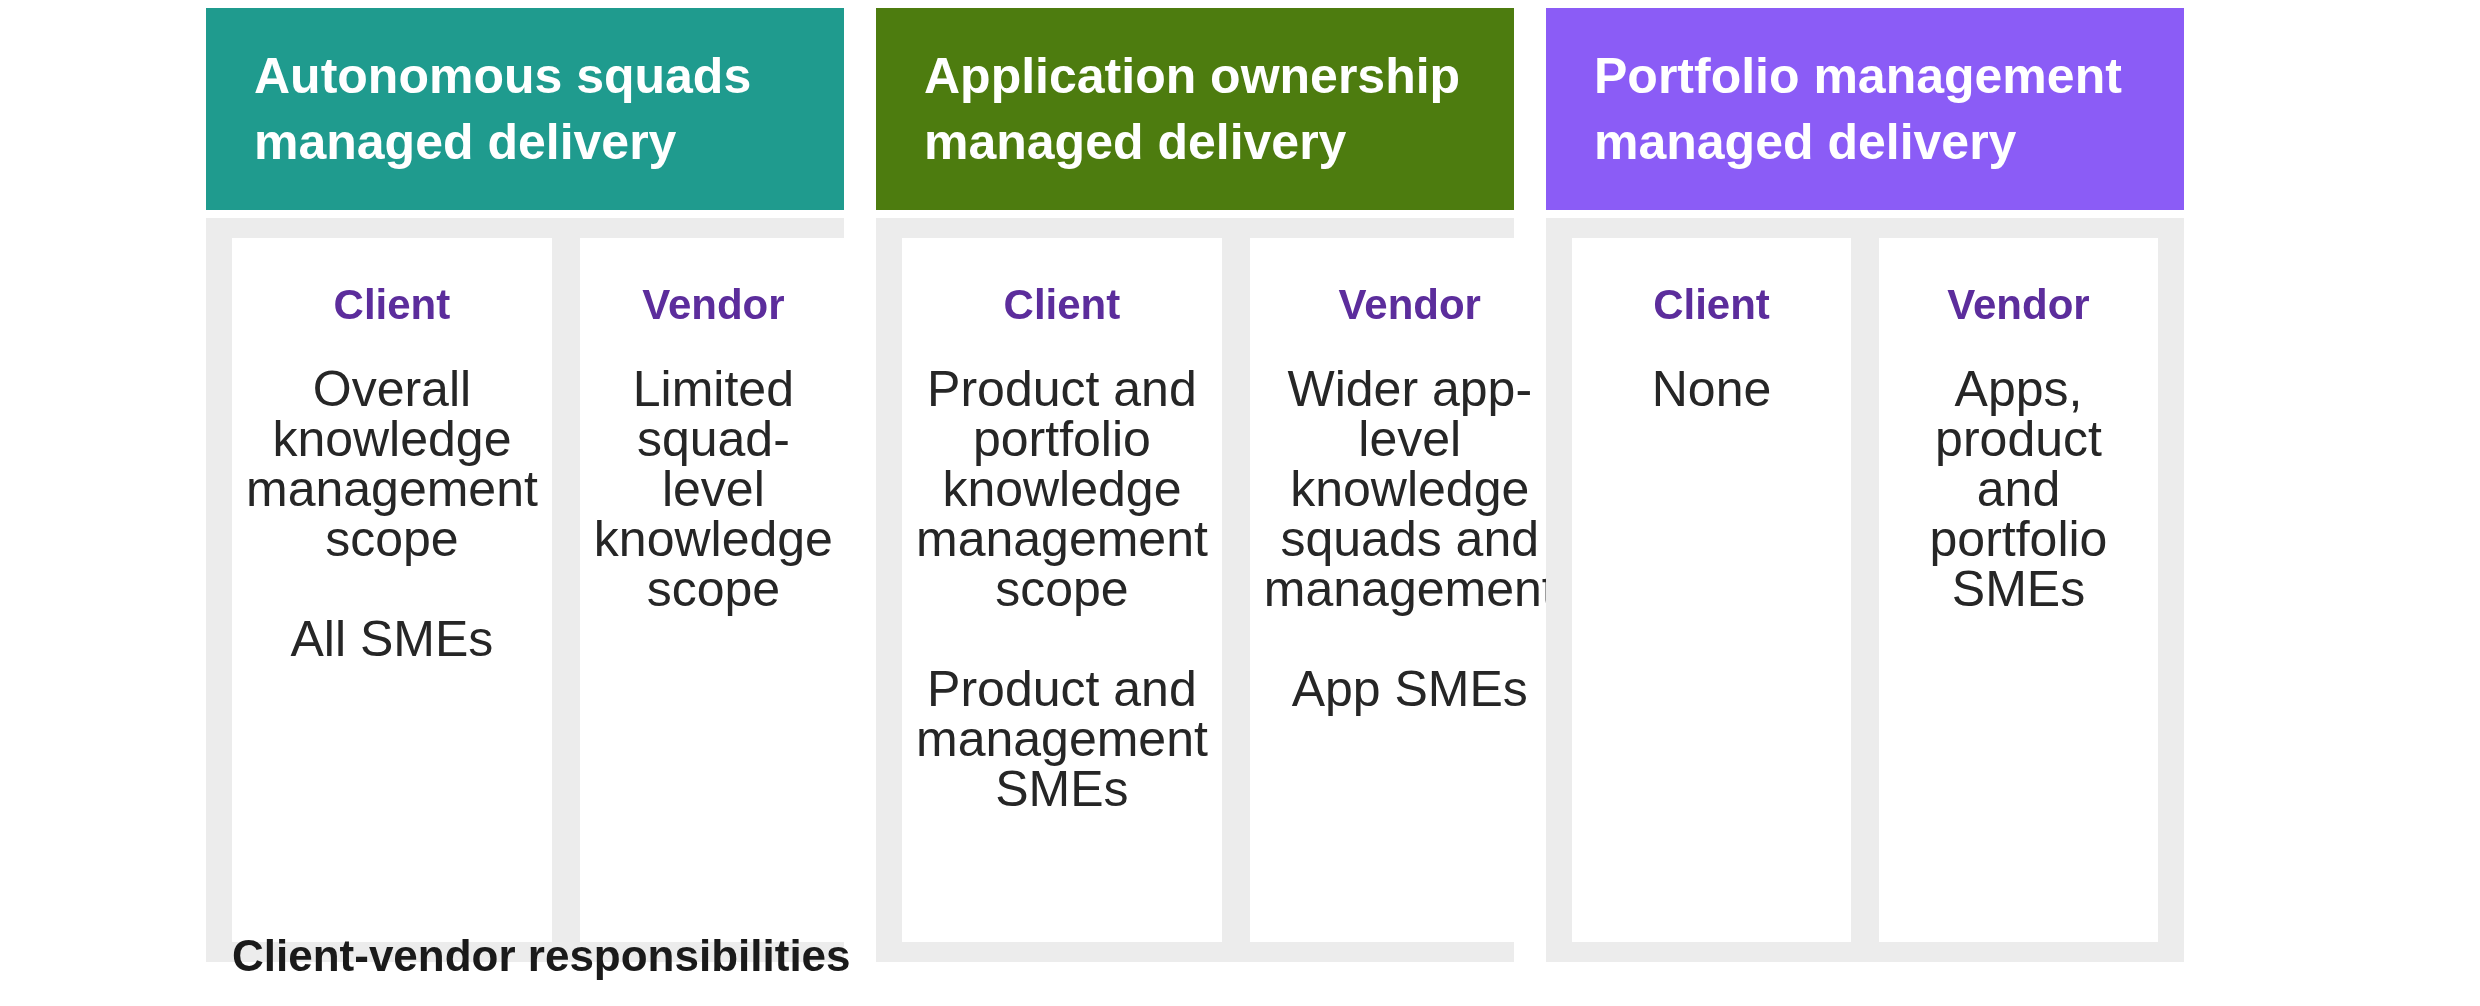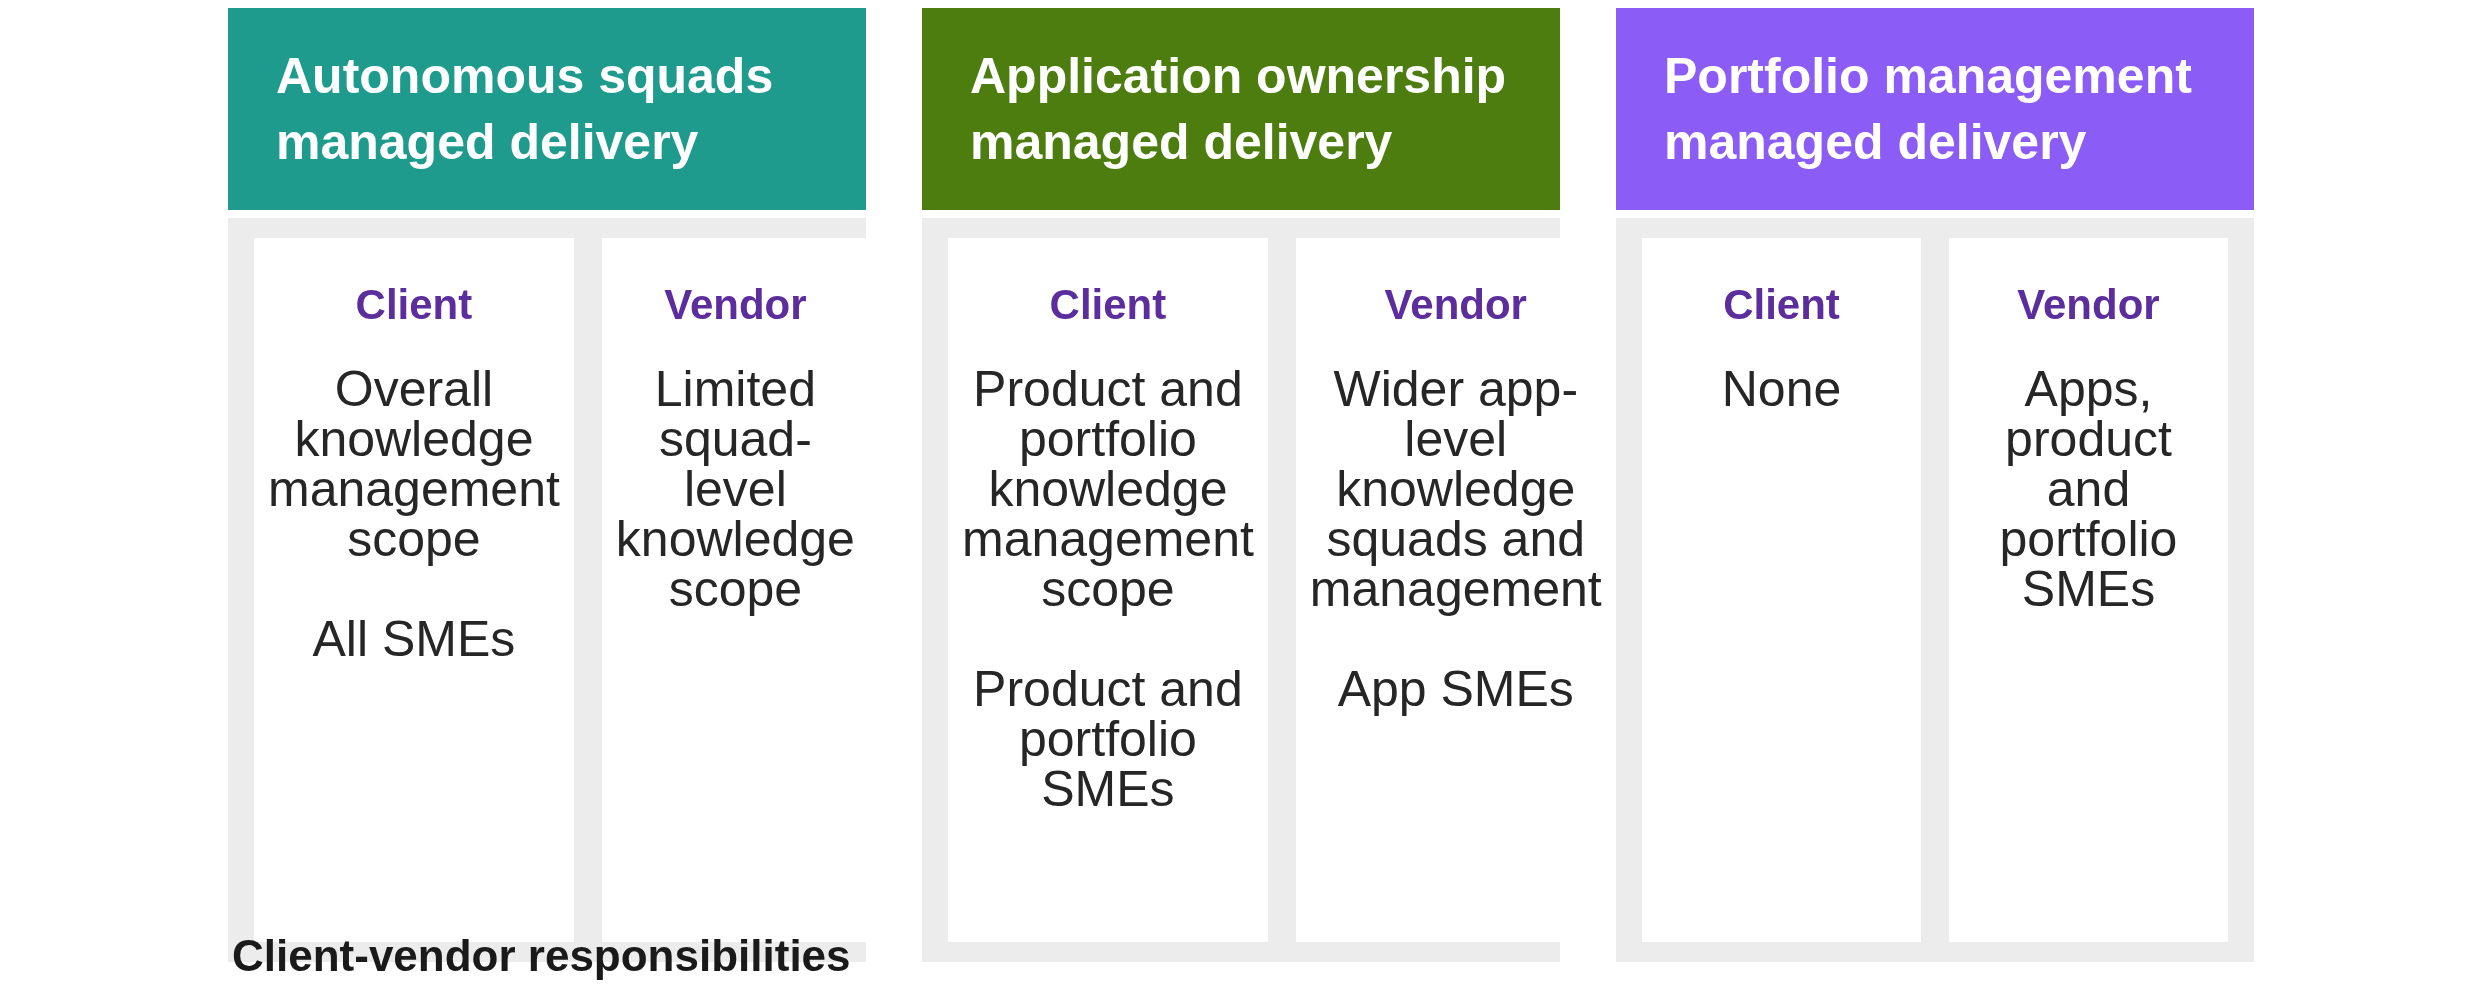--- a/index.html
+++ b/index.html
@@ -10,24 +10,24 @@
   }
   .stage {
     position: relative;
     width: 2480px;
     height: 1006px;
     background: #ffffff;
     overflow: hidden;
   }
   .panels-row {
     position: absolute;
-    left: 228px;
+    left: 206px;
     top: 8px;
     display: flex;
-    gap: 56px;
+    gap: 32px;
   }
   .panel {
     width: 638px;
     display: flex;
     flex-direction: column;
   }
   .panel-header {
     height: 202px;
     box-sizing: border-box;
     display: flex;
@@ -109,21 +109,21 @@
     </div>
 
     <div class="panel">
       <div class="panel-header" style="background-color: #4d7c0f;">
         <div class="panel-title">Application ownership managed delivery</div>
       </div>
       <div class="panel-body" style="background-color: rgb(236, 236, 236);">
         <div class="card">
           <div class="col-heading" style="color: rgb(92, 45, 156);">Client</div>
           <p class="body-text">Product and portfolio knowledge management scope</p>
-          <p class="body-text">Product and portfolio SMEs</p>
+          <p class="body-text">Product and management SMEs</p>
         </div>
         <div class="card">
           <div class="col-heading" style="color: rgb(92, 45, 156);">Vendor</div>
           <p class="body-text">Wider app-level knowledge squads and management</p>
           <p class="body-text">App SMEs</p>
         </div>
       </div>
     </div>
 
     <div class="panel">

